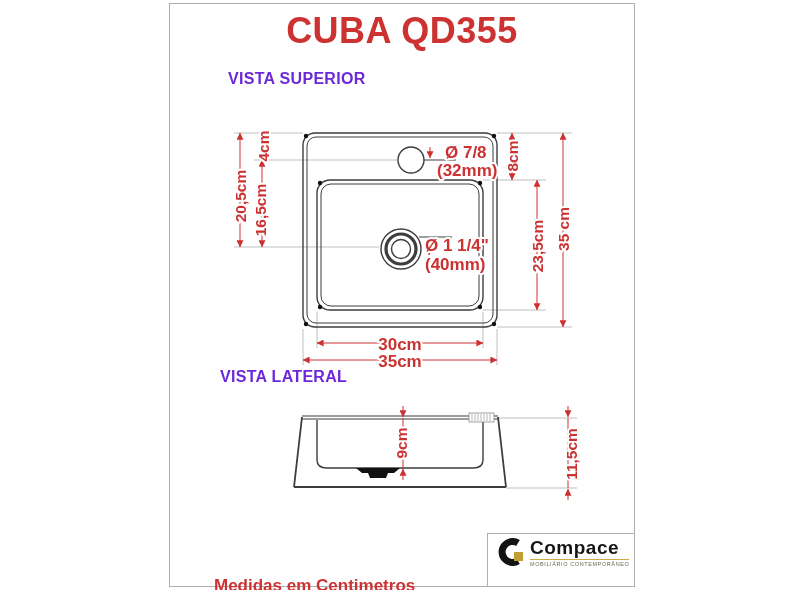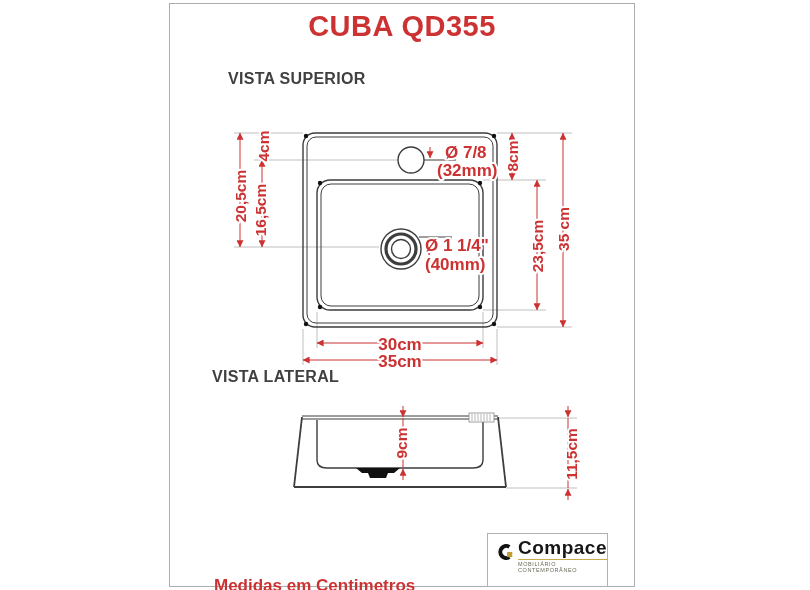--- a/index.html
+++ b/index.html
@@ -1,36 +1,36 @@
 <!DOCTYPE html>
 <html><head>
 <meta charset="utf-8">
 <style>
   * { margin:0; padding:0; box-sizing:border-box; }
   html,body { width:810px; height:590px; background:#fff; overflow:hidden;
               font-family:"Liberation Sans", sans-serif; position:relative; }
   .frame { position:absolute; left:169px; top:3px; width:466px; height:584px;
            border:1px solid #adadad; background:#fff; }
   .title { position:absolute; left:169px; top:10px; width:466px; text-align:center;
-           font-size:29px; font-weight:bold; color:#cc3232; letter-spacing:0.5px; }
-  .view-label { position:absolute; font-size:16px; font-weight:bold; color:#404040;
+           font-size:36px; font-weight:bold; color:#cc3232; letter-spacing:0.5px; }
+  .view-label { position:absolute; font-size:16px; font-weight:bold; color:#6d28d9;
                 letter-spacing:0.3px; }
   #lbl-superior { left:228px; top:70px; }
-  #lbl-lateral  { left:212px; top:368px; }
+  #lbl-lateral  { left:220px; top:368px; }
   .note { position:absolute; left:214px; top:576px; font-size:17px; font-weight:bold;
           color:#cc3232; }
   svg.drawing { position:absolute; left:0; top:0; }
   svg.drawing text { font-family:"Liberation Sans", sans-serif; font-weight:bold;
         fill:#cc3232; paint-order:stroke; stroke:#ffffff; stroke-width:4px;
         stroke-linejoin:round; }
   .t15 { font-size:15.5px; }
   .t17 { font-size:17px; }
   .mid { text-anchor:middle; dominant-baseline:central; }
   
-  .logo-box { position:absolute; left:487px; top:533px; width:121px; height:54px;
+  .logo-box { position:absolute; left:487px; top:533px; width:148px; height:54px;
               border:1px solid #b0b0b0; background:#fff; padding:4px 0 0 10px; }
   .logo-row { display:flex; align-items:flex-start; }
   .logo-text-col { margin-left:4px; }
   .brand-name { font-size:19px; font-weight:bold; color:#161616; letter-spacing:0.5px;
                 line-height:20px; }
   .brand-tagline { font-size:5.5px; letter-spacing:0.6px; color:#6a6a58; margin-top:1px;
                    border-top:1px solid #c9ac4a; padding-top:1px; width:fit-content; }
   .brand-site { font-size:9px; letter-spacing:2.2px; color:#8a8a8a; margin-top:4px; }
 </style>
 </head>

